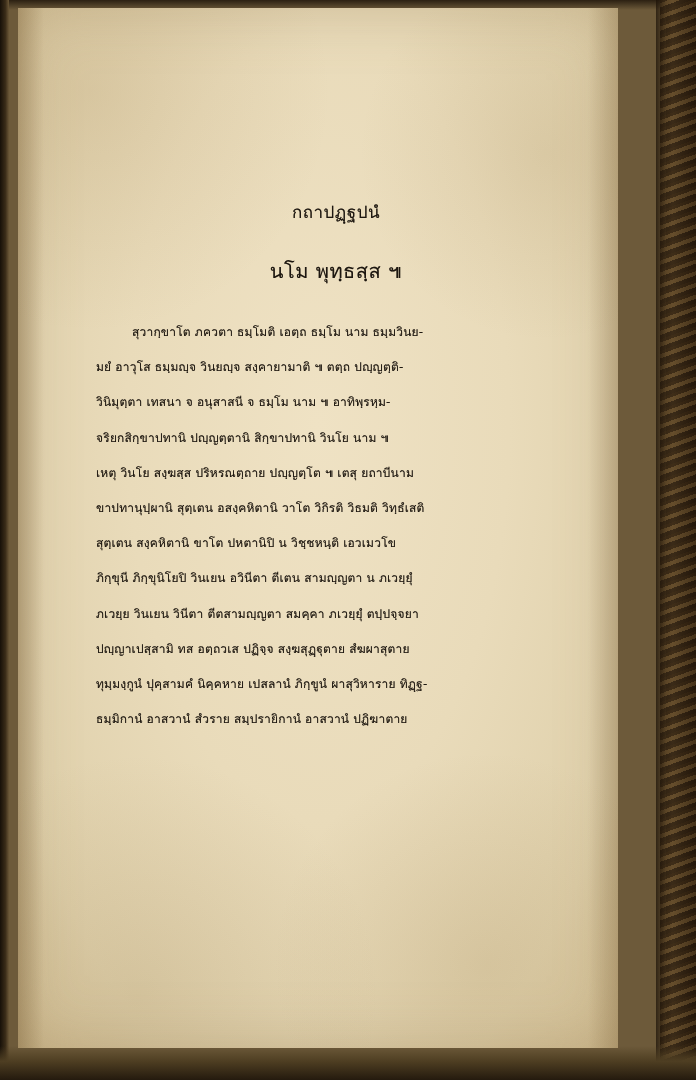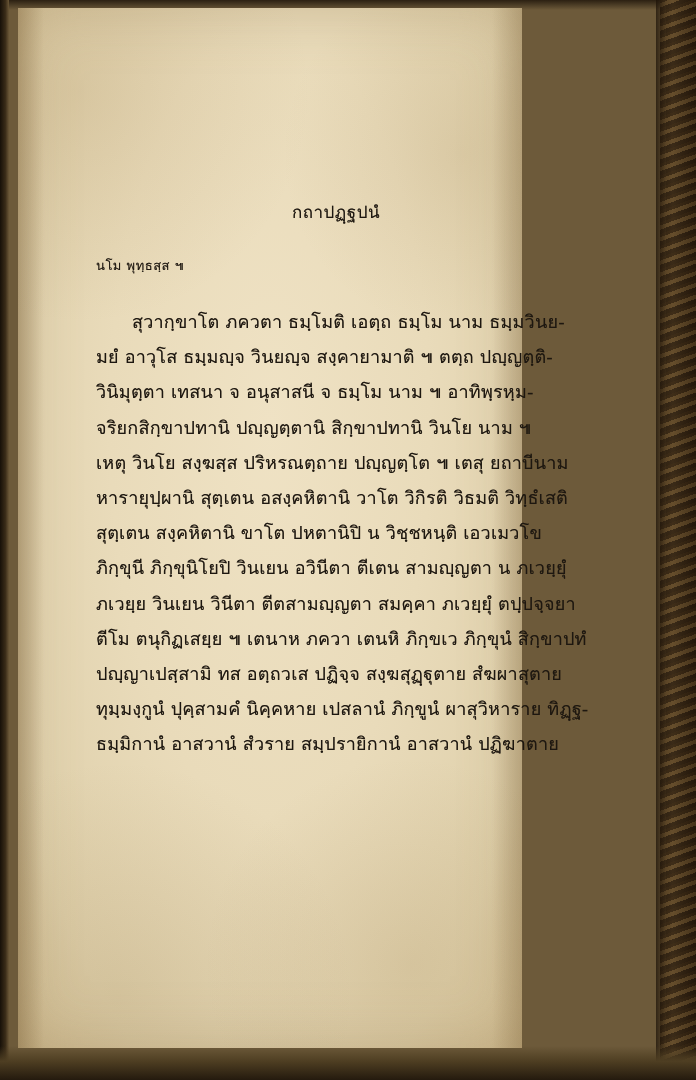--- a/index.html
+++ b/index.html
@@ -65,21 +65,21 @@
     position: absolute;
     left: 0; bottom: 0; width: 696px; height: 34px;
     background: linear-gradient(to top, #241a0e 0%, #4e3e22 55%, rgba(109,90,58,0) 100%);
   }
 
   
   .page {
     position: absolute;
     left: 18px;
     top: 8px;
-    width: 504px;
+    width: 600px;
     height: 1040px;
     background:
       radial-gradient(ellipse at 50% 40%, #efe2c4 0%, #e9dbba 45%, #dfd0ab 80%, #d3c096 100%);
     box-shadow: inset 0 0 60px rgba(150,124,80,0.35);
   }
   
   .page::after {
     content: "";
     position: absolute;
     inset: 0;
@@ -115,29 +115,29 @@
   }
 
   .doc-title {
     text-align: center;
     font-size: 17px;
     letter-spacing: 0.5px;
     margin: 0 0 30px 0;
     font-family: "DejaVu Sans", sans-serif;
   }
   .doc-subtitle {
-    text-align: left;
-    font-size: 13px;
+    text-align: center;
+    font-size: 20px;
     letter-spacing: 0.5px;
     margin: 0 0 28px 0;
     font-family: "DejaVu Sans", sans-serif;
   }
 
   .body-lines {
-    font-size: 18px;
+    font-size: 12px;
     line-height: 35.2px;
   }
   .body-line {
     display: block;
     white-space: nowrap;
     letter-spacing: 0.2px;
   }
   .body-line.indent {
     text-indent: 36px;
   }
@@ -166,24 +166,23 @@
     <div class="textblock">
       <div class="doc-title">กถาปฏฺฐปนํ</div>
       <div class="doc-subtitle">นโม พุทฺธสฺส ๚</div>
 
       <div class="body-lines">
         <span class="body-line indent">สุวากฺขาโต ภควตา ธมฺโมติ เอตฺถ ธมฺโม นาม ธมฺมวินย-</span>
         <span class="body-line">มยํ อาวุโส ธมฺมญฺจ วินยญฺจ สงฺคายามาติ ๚ ตตฺถ ปญฺญตฺติ-</span>
         <span class="body-line">วินิมุตฺตา เทสนา จ อนุสาสนี จ ธมฺโม นาม ๚ อาทิพฺรหฺม-</span>
         <span class="body-line">จริยกสิกฺขาปทานิ ปญฺญตฺตานิ สิกฺขาปทานิ วินโย นาม ๚</span>
         <span class="body-line">เหตุ วินโย สงฺฆสฺส ปริหรณตฺถาย ปญฺญตฺโต ๚ เตสุ ยถาบีนาม</span>
-        <span class="body-line">หารายุปฺผานิ สุตฺเตน อสงฺคหิตานิ วาโต วิกิรติ วิธมติ วิทฺธํเสติ</span>
+        <span class="body-line">ขาปทานุปฺผานิ สุตฺเตน อสงฺคหิตานิ วาโต วิกิรติ วิธมติ วิทฺธํเสติ</span>
         <span class="body-line">สุตฺเตน สงฺคหิตานิ ขาโต ปหตานิปิ น วิชฺชหนฺติ    เอวเมวโข</span>
         <span class="body-line">ภิกฺขุนี ภิกฺขุนิโยปิ วินเยน อวินีตา ตีเตน สามญฺญตา น ภเวยฺยุํ</span>
         <span class="body-line">ภเวยฺย วินเยน วินีตา ตีตสามญฺญตา สมคฺคา ภเวยฺยุํ    ตปฺปจฺจยา</span>
-        <span class="body-line">ตีโม ตนุกิฏเสยฺย ๚ เตนาห ภควา เตนหิ ภิกฺขเว ภิกฺขุนํ สิกฺขาปทํ</span>
         <span class="body-line">ปญฺญาเปสฺสามิ ทส อตฺถวเส ปฏิจฺจ สงฺฆสุฏฺฐุตาย สํฆผาสุตาย</span>
         <span class="body-line">ทุมฺมงฺกูนํ ปุคฺสามคํ นิคฺคหาย เปสลานํ ภิกฺขูนํ ผาสุวิหาราย ทิฏฺฐ-</span>
         <span class="body-line">ธมฺมิกานํ อาสวานํ สํวราย สมฺปรายิกานํ อาสวานํ ปฏิฆาตาย</span>
       </div>
     </div>
   </div>
 </div>
 
 </body></html>

